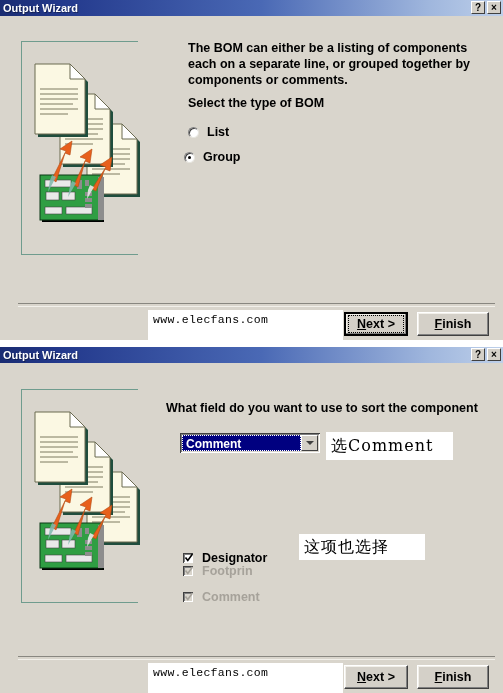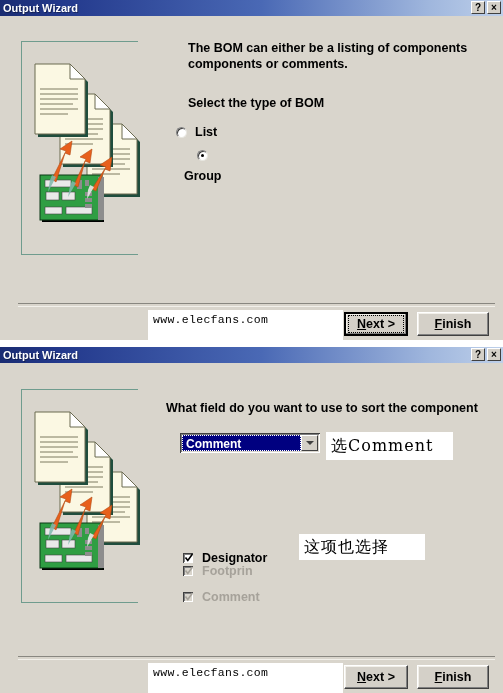--- a/index.html
+++ b/index.html
@@ -381,30 +381,31 @@
           <path d="M18 143 L26 128 L22 126 L20 131 Z" fill="#7fb9ad" opacity=".85"></path>
           <path d="M44 136 L56 110 L50 108 L62 100 L60 114 L55 112 L48 138 Z" fill="#e8601c" stroke="#b14a12" stroke-width=".6"></path>
           <path d="M38 148 L46 134 L42 132 L40 137 Z" fill="#7fb9ad" opacity=".85"></path>
           <path d="M62 140 L76 118 L70 116 L82 108 L80 122 L75 120 L66 142 Z" fill="#e8601c" stroke="#b14a12" stroke-width=".6"></path>
           <path d="M57 150 L64 138 L60 136 L58 141 Z" fill="#e8e8e8" opacity=".9"></path>
         </g>
       </svg>
 
       <div class="intro-text" style="left:188px; top:24px;">
         <div>The BOM can either be a listing of components</div>
+        <div>each on a separate line, or grouped together by</div>
         <div>components or comments.</div>
       </div>
 
       <div class="prompt-text" style="left:188px; top:80px;">Select the type of BOM</div>
 
-      <div class="radio-row" style="left:176px; top:109px;">
+      <div class="radio-row" style="left:188px; top:109px;">
         <span class="radio-dot"></span>
         <span class="radio-label">List</span>
       </div>
-      <div class="radio-row" style="left:184px; top:134px;flex-direction:column;">
+      <div class="radio-row" style="left:184px; top:134px;">
         <span class="radio-dot checked"></span>
         <span class="radio-label">Group</span>
       </div>
 
 
       <div class="separator" style="top:287px;"></div>
 
       <div class="btn focused" style="left:344px; top:296px; width:64px;">
         <span class="inner-focus"><span class="ul">N</span>ext &gt;</span>
       </div>

